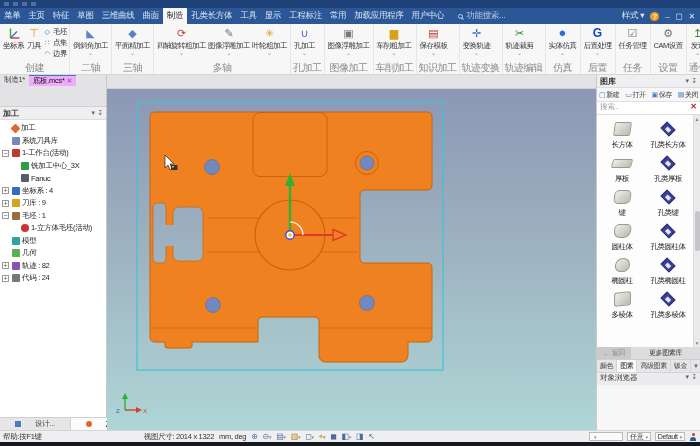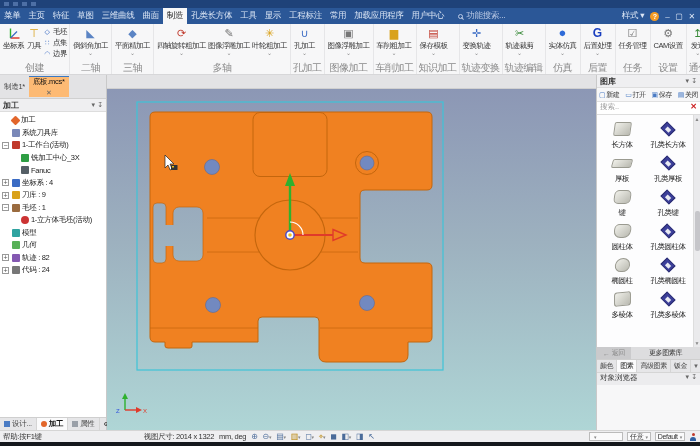--- a/index.html
+++ b/index.html
@@ -30,39 +30,39 @@
   .mini { display:flex; align-items:center; gap:2px; font-size:7.5px; letter-spacing:-0.5px; color:#333; height:11px; white-space:nowrap; }
   .mic { font-size:7px; width:8px; text-align:center; color:#3A6BC4; }
   .rgroup-label { font-size:10px; letter-spacing:-0.5px; color:#8a8a8a; text-align:center; height:11px; line-height:10px; white-space:nowrap; }
   .c-amber{color:#D9A21B} .c-blue{color:#3A6BC4} .c-steel{color:#5B84C4} .c-red{color:#C0392B}
   .c-green{color:#3A8B3A} .c-gray{color:#777} .c-navy{color:#1A3FBF;font-weight:bold;font-size:12px}
   .c-sphere{color:#2F6BD8;font-size:13px}
 
   
   .main { display:flex; height:355px; }
   .left { width:107px; flex:none; display:flex; flex-direction:column; background:#fff; border-right:1px solid #C9C9C9; }
-  .doctabs { height:24px; background:#E3E3E5; border-bottom:1px solid #D0D0D0; display:flex; align-items:center; font-size:7.5px; letter-spacing:-0.3px; color:#444; }
+  .doctabs { height:32px; background:#E3E3E5; border-bottom:1px solid #D0D0D0; display:flex; align-items:flex-start; font-size:7.5px; letter-spacing:-0.3px; color:#444; }
   .doctab { display:flex; align-items:center; padding:0 4px; gap:2px; white-space:nowrap; }
-  .doctab.active { background:#fdba74; color:#111; border-top:1px solid #3A79C3;flex-direction:column; }
+  .doctab.active { background:#f0abfc; color:#111; border-top:1px solid #3A79C3; }
   .closex { color:#666; font-size:7px; }
   .ltree-header,.rp-header { height:13px; background:#EFEFF1; border-bottom:1px solid #DDD; display:flex; align-items:center; font-size:8px; font-weight:bold; color:#333; padding:0 3px; gap:2px; }
   .hdr-sp { margin-left:auto; }
   .hdr-ico { font-size:7px; color:#666; font-weight:normal; }
   .tree { flex:1; padding:2px 0 0 2px; overflow:hidden; font-size:7.5px; letter-spacing:-0.3px; color:#222; }
   .titem { display:flex; align-items:center; height:12.5px; white-space:nowrap; }
   .texp { width:7px; height:7px; border:1px solid #999; background:#fff; color:#555; font-size:7px; line-height:5px; text-align:center; margin-right:1px; flex:none; }
   .tsp { width:8px; flex:none; } .tind { width:9px; flex:none; }
   .tico { width:8px; height:8px; margin:0 2px; border-radius:1px; flex:none; }
   .ico-proc{background:#E2662B; transform:rotate(45deg); width:7px;height:7px;}
   .ico-lib{background:#7A88B8} .ico-mach{background:#C0392B} .ico-mill{background:#2E9E44}
   .ico-ctrl{background:#555F66} .ico-csys{background:#3A6BC4} .ico-tool{background:#D9A21B}
   .ico-stock{background:#9A6B3F} .ico-stockact{background:#CC3333;border-radius:50%}
   .ico-model{background:#2FA3A0} .ico-geom{background:#58B158} .ico-traj{background:#8458B1} .ico-code{background:#777}
   .bottom-tabs { height:13px; background:#E6E6E8; border-top:1px solid #CFCFCF; display:flex; align-items:stretch; font-size:7.5px; letter-spacing:-0.3px; color:#444; }
-  .btab { display:flex; align-items:center; gap:2px; padding:0 4px; border-right:1px solid #D5D5D5; white-space:nowrap; }
+  .btab { display:flex; align-items:center; gap:14px; padding:0 15px; border-right:1px solid #D5D5D5; white-space:nowrap; }
   .btab.active { background:#FBFBFC; font-weight:bold; color:#111; }
   .bt-ico { width:6px; height:6px; flex:none; }
   .bt-design{background:#4A7BC4} .bt-cam{background:#E2662B;border-radius:50%} .bt-prop{background:#9aa0a8}
   .mag2 { width:4px; height:4px; border:1px solid #555; border-radius:50%; position:relative; flex:none; }
   .mag2::after { content:""; position:absolute; width:3px; height:1px; background:#555; transform:rotate(45deg); right:-2px; bottom:-1px; }
 
   .center { flex:1; display:flex; flex-direction:column; min-width:0; }
   .vp-strip { height:14px; background:#E3E3E5; border-bottom:1px solid #D0D0D0; }
   .viewport { flex:1; position:relative; }
   .viewport svg { position:absolute; inset:0; }

